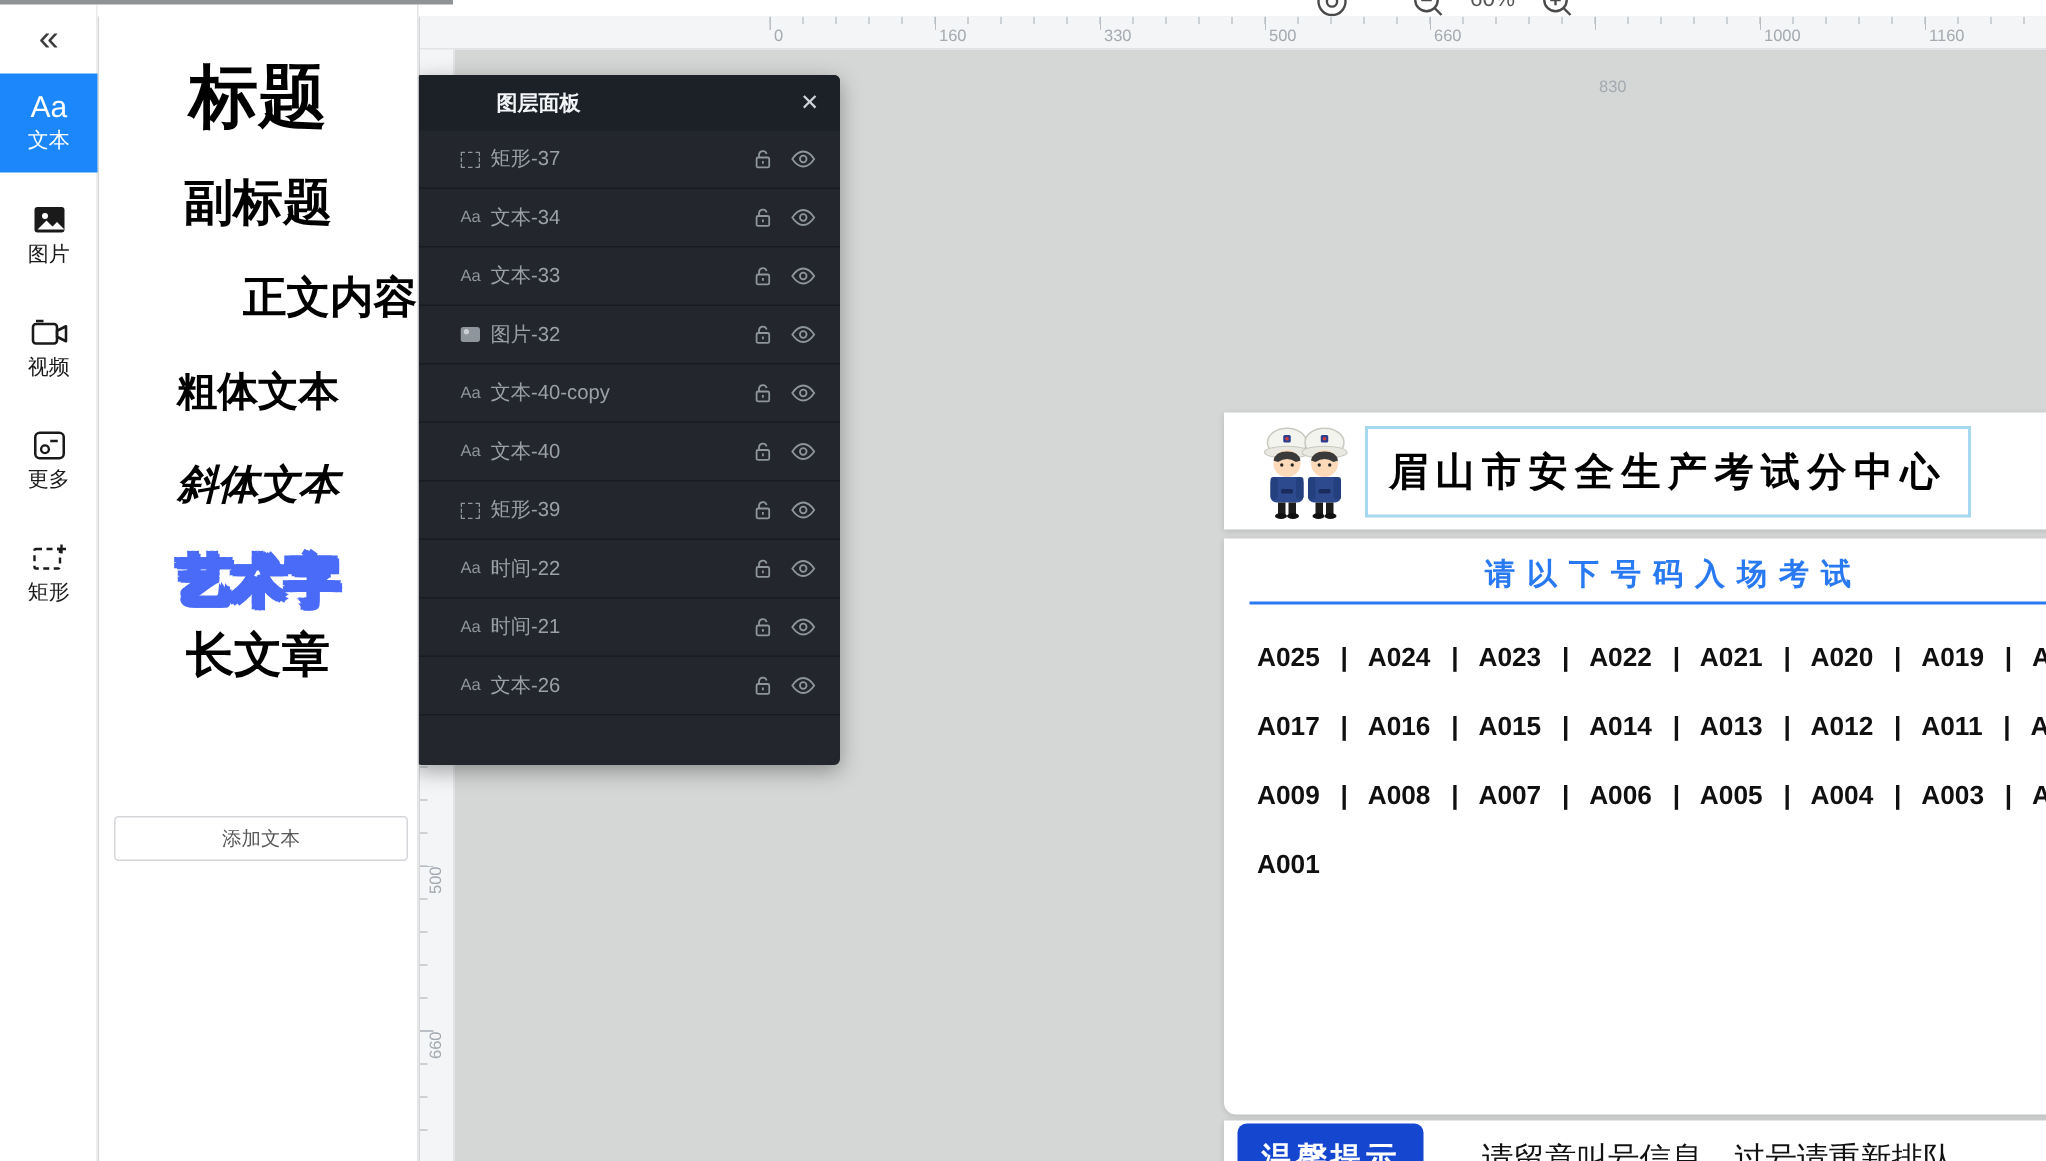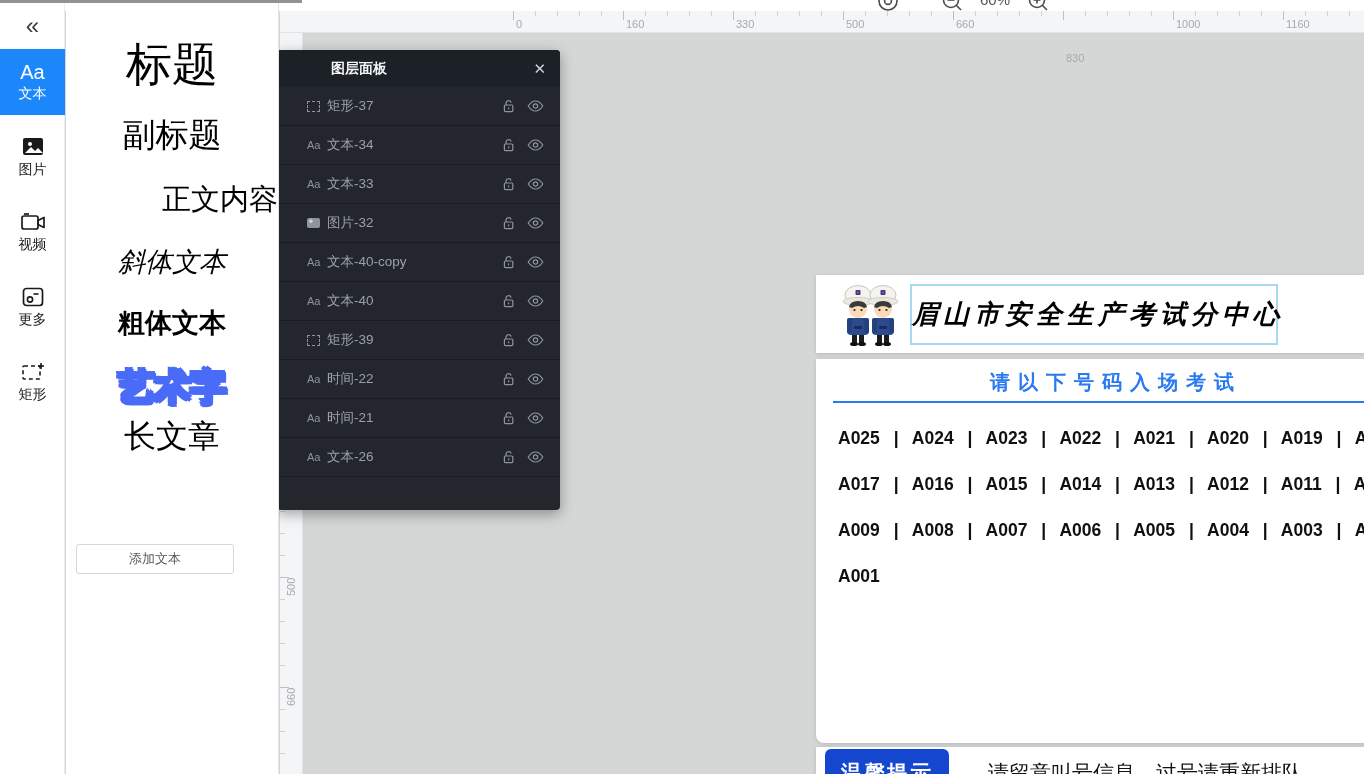--- a/index.html
+++ b/index.html
@@ -15,31 +15,31 @@
   
   .sidebar { position:absolute; left:0; top:3px; width:65px; height:771px; background:#fff; border-right:1px solid #ececec; z-index:25; }
   .collapse { width:65px; height:46px; display:flex; align-items:center; justify-content:center; font-size:24px; color:#3c3c3c; cursor:pointer; }
   .side-item { width:65px; height:66px; display:flex; flex-direction:column; align-items:center; justify-content:center; gap:3px; font-size:14px; color:#1a1a1a; cursor:pointer; margin-bottom:9px; }
   .side-item.active { background:#1b87fb; color:#fff; }
   .side-item .aa { font-size:20px; font-weight:400; line-height:20px; }
   .side-item svg { display:block; }
 
   
   .textpanel { position:absolute; left:66px; top:3px; width:213px; height:771px; background:#fff; border-right:1px solid #e3e5e7; z-index:24; text-align:center; }
-  .preset { cursor:pointer; color:#000; white-space:nowrap; }
+  .preset { cursor:pointer; color:#000; white-space:nowrap;font-weight:bold; }
   .p-title    { margin-top:33px; font-size:46px; line-height:56px; }
   .p-subtitle { margin-top:22px; font-size:33px; line-height:42px; }
   .p-body     { margin-top:24px; font-size:29px; line-height:38px;text-align:right; }
   .p-bold     { margin-top:25px; font-size:27px; line-height:36px; font-weight:700; }
   .p-italic   { margin-top:26px; font-size:27px; line-height:36px; font-style:italic; }
   .p-art      { margin-top:23px; font-size:36px; line-height:46px; font-weight:700; color:#fff;
                 -webkit-text-stroke:2px #4a6bf7;
                 text-shadow:3px 3px 0 #4a6bf7,-2px -2px 0 #4a6bf7,2px -2px 0 #4a6bf7,-2px 2px 0 #4a6bf7,3px 0 0 #4a6bf7,0 3px 0 #4a6bf7; }
   .p-long     { margin-top:5px; font-size:32px; line-height:42px; }
-  .add-text-btn { position:absolute; left:10px; top:541px; width:158px; height:30px; border:1px solid #d4d6d9; border-radius:3px; background:#fff; font-size:13px; color:#595959; cursor:pointer; font-family:inherit; }
+  .add-text-btn { position:absolute; left:10px; top:541px; width:196px; height:30px; border:1px solid #d4d6d9; border-radius:3px; background:#fff; font-size:13px; color:#595959; cursor:pointer; font-family:inherit; }
 
   
   .hruler { position:absolute; left:280px; top:11px; width:1084px; height:22px; background:#f3f5f6; border-bottom:1px solid #e1e4e6; z-index:5;
     background-image:
       repeating-linear-gradient(90deg,#b9bfc4 0 1px,transparent 1px 110px),
       repeating-linear-gradient(90deg,#ccd1d5 0 1px,transparent 1px 22px);
     background-size:100% 9px,100% 5px; background-position:233px 0,233px 0; background-repeat:no-repeat; }
   .hlab { position:absolute; top:7px; font-size:11px; color:#a4aab0; }
   .vruler { position:absolute; left:280px; top:33px; width:23px; height:741px; background:#f3f5f6; border-right:1px solid #e1e4e6; z-index:5;
     background-image:
@@ -47,22 +47,22 @@
       repeating-linear-gradient(180deg,#ccd1d5 0 1px,transparent 1px 22px);
     background-size:9px 100%,5px 100%; background-position:0 214px,0 214px; background-repeat:no-repeat; }
   .vlab { position:absolute; left:1px; width:20px; font-size:11px; color:#a4aab0; transform:rotate(-90deg); }
 
   
   .canvas { position:absolute; left:303px; top:33px; width:1061px; height:741px; z-index:1; }
   .scr-el { position:absolute; background:#fff; box-shadow:0 1px 4px rgba(0,0,0,.14); }
 
   .scr-header { left:513px; top:242px; width:851px; height:78px; }
   .mascot { position:absolute; top:7px; }
-  .scr-titlebox { position:absolute; left:94px; top:9px; width:368px; height:61px; border:2px solid #a6d9ef; background:#fff;
-    font-size:26px; font-weight:700; letter-spacing:5px; text-align:center; line-height:56px; color:#000; white-space:nowrap;font-style:italic; }
+  .scr-titlebox { position:absolute; left:94px; top:9px; width:404px; height:61px; border:2px solid #a6d9ef; background:#fff;
+    font-size:26px; font-weight:700; letter-spacing:5px; text-align:center; line-height:56px; color:#000; white-space:nowrap; }
 
   .scr-main { left:513px; top:326px; width:600px; height:384px; border-radius:0 8px 8px 8px; }
   .main-title { margin-top:10px; height:24px; text-align:center; font-size:20px; font-weight:700; color:#2979f2; letter-spacing:8px; }
   .main-underline { height:2px; background:#2979f2; margin:8px 17px 0; }
   .call-rows { margin:12px 0 0 22px; }
   .call-row { height:46px; line-height:46px; font-size:17.5px; font-weight:700; color:#101010; word-spacing:9px; white-space:nowrap; }
 
   .scr-notice { left:513px; top:714px; width:839px; height:51px; border-radius:0 8px 8px 0; }
   .notice-label { position:absolute; left:9px; top:2px; width:124px; height:47px; background:#1546cf; border-radius:6px;
     color:#fff; font-size:21px; font-weight:700; letter-spacing:2px; text-align:center; line-height:47px; }
@@ -227,22 +227,22 @@
     </svg>
     <span>矩形</span>
   </div>
 
 </div>
 
 <div class="textpanel">
   <div class="preset p-title">标题</div>
   <div class="preset p-subtitle">副标题</div>
   <div class="preset p-body">正文内容</div>
+  <div class="preset p-bold">粗体文本</div>
   <div class="preset p-italic">斜体文本</div>
-  <div class="preset p-bold">粗体文本</div>
   <div class="preset p-art">艺术字</div>
   <div class="preset p-long">长文章</div>
   <button class="add-text-btn">添加文本</button>
 </div>
 
 <div class="layerpanel">
   <div class="lp-header">
     <span class="lp-title">图层面板</span>
     <span class="lp-close">✕</span>
   </div>

